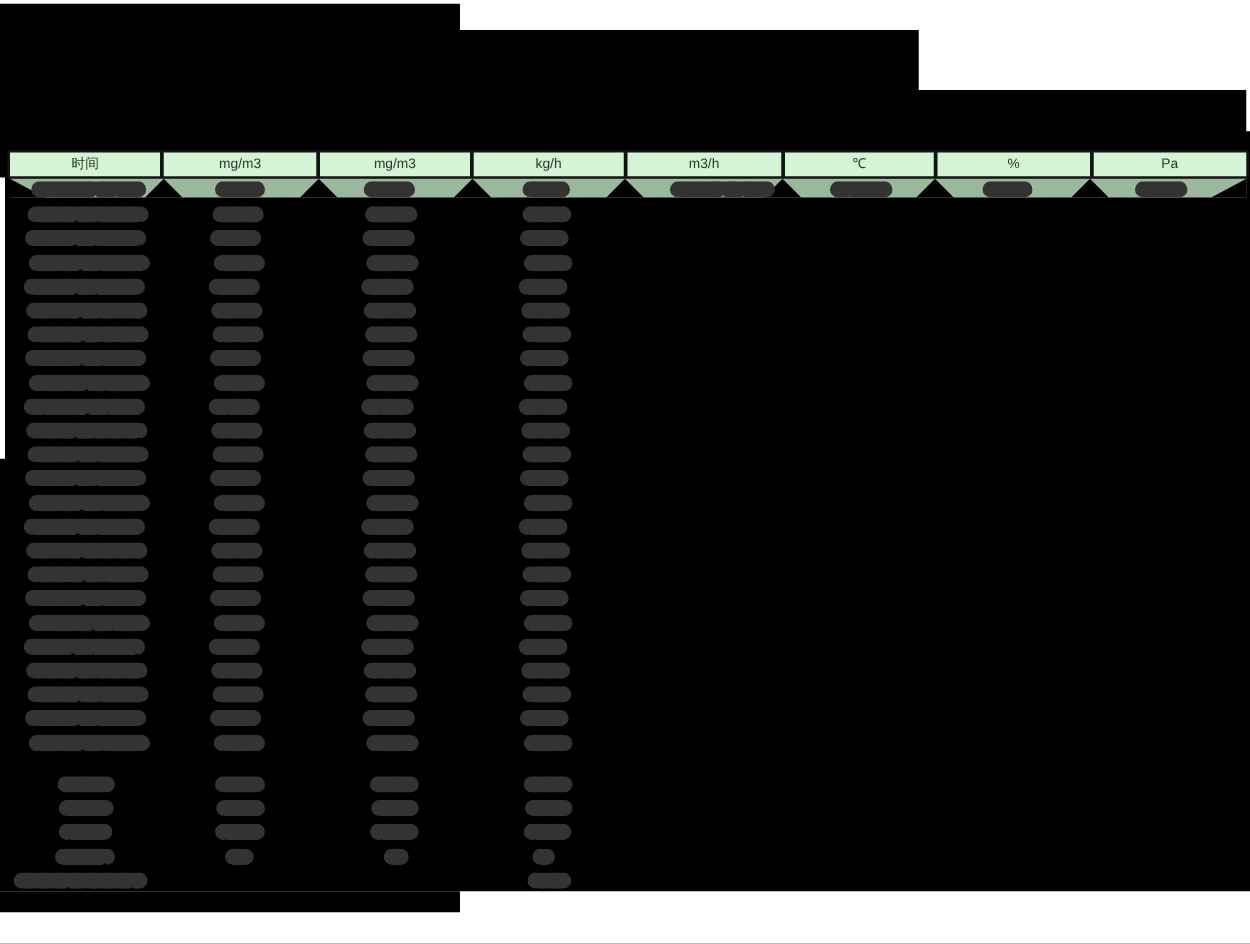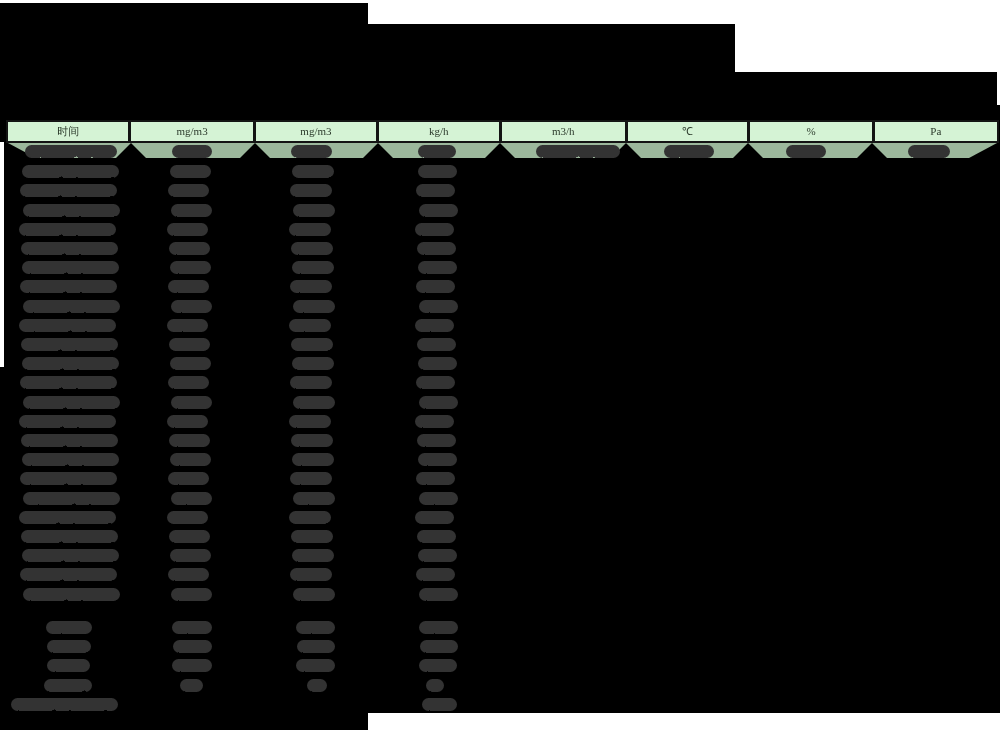--- a/index.html
+++ b/index.html
@@ -1,19 +1,19 @@
 <!DOCTYPE html>
 <html style="--page-bg: #ffffff; --mask-black: #000000; --header-green: #d5f3d5; --row-green: #9cb89c; --redaction-gray: #333333; --border-dark: #141414;"><head>
 <meta charset="utf-8">
 <style>
   html,body{margin:0;padding:0;background:#fff;}
   .screen{
     position:relative;width:1000px;height:730px;overflow:hidden;
     background:var(--page-bg,#ffffff);
-    font-family:Liberation Serif, serif;
+    font-family:Liberation Sans, sans-serif;
   }
   .blk{position:absolute;background:var(--mask-black,#000000);}
   .white-patch{position:absolute;background:var(--page-bg,#ffffff);}
   
   .header-row{
     position:absolute;left:6px;top:120px;width:993px;height:23px;
     background:var(--border-dark,#141414);
     display:flex;box-sizing:border-box;padding:2px;gap:3px;
   }
   .header-cell{

